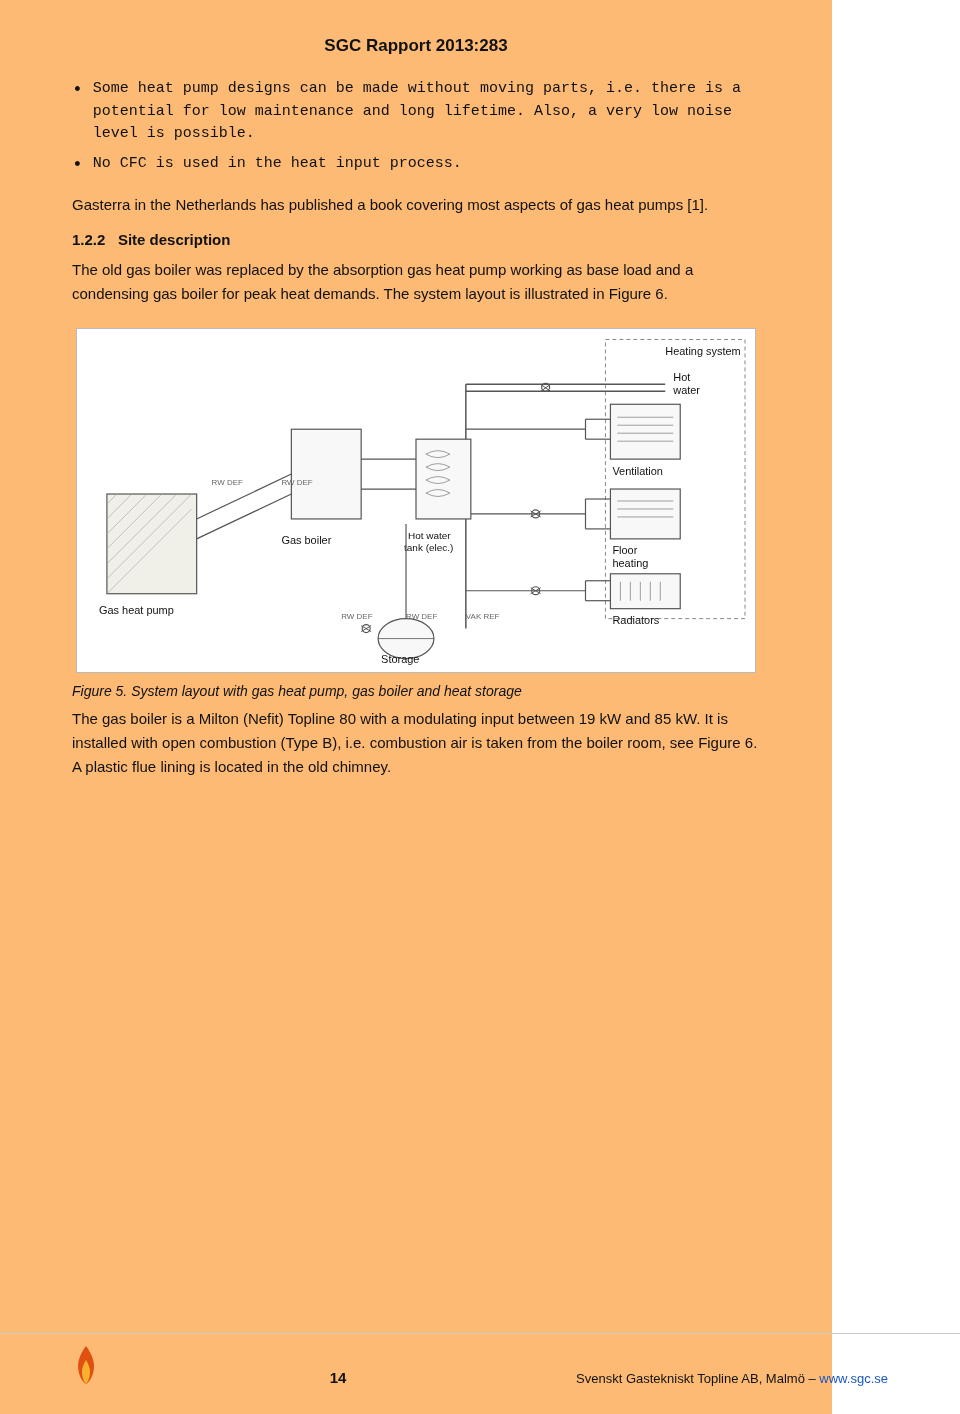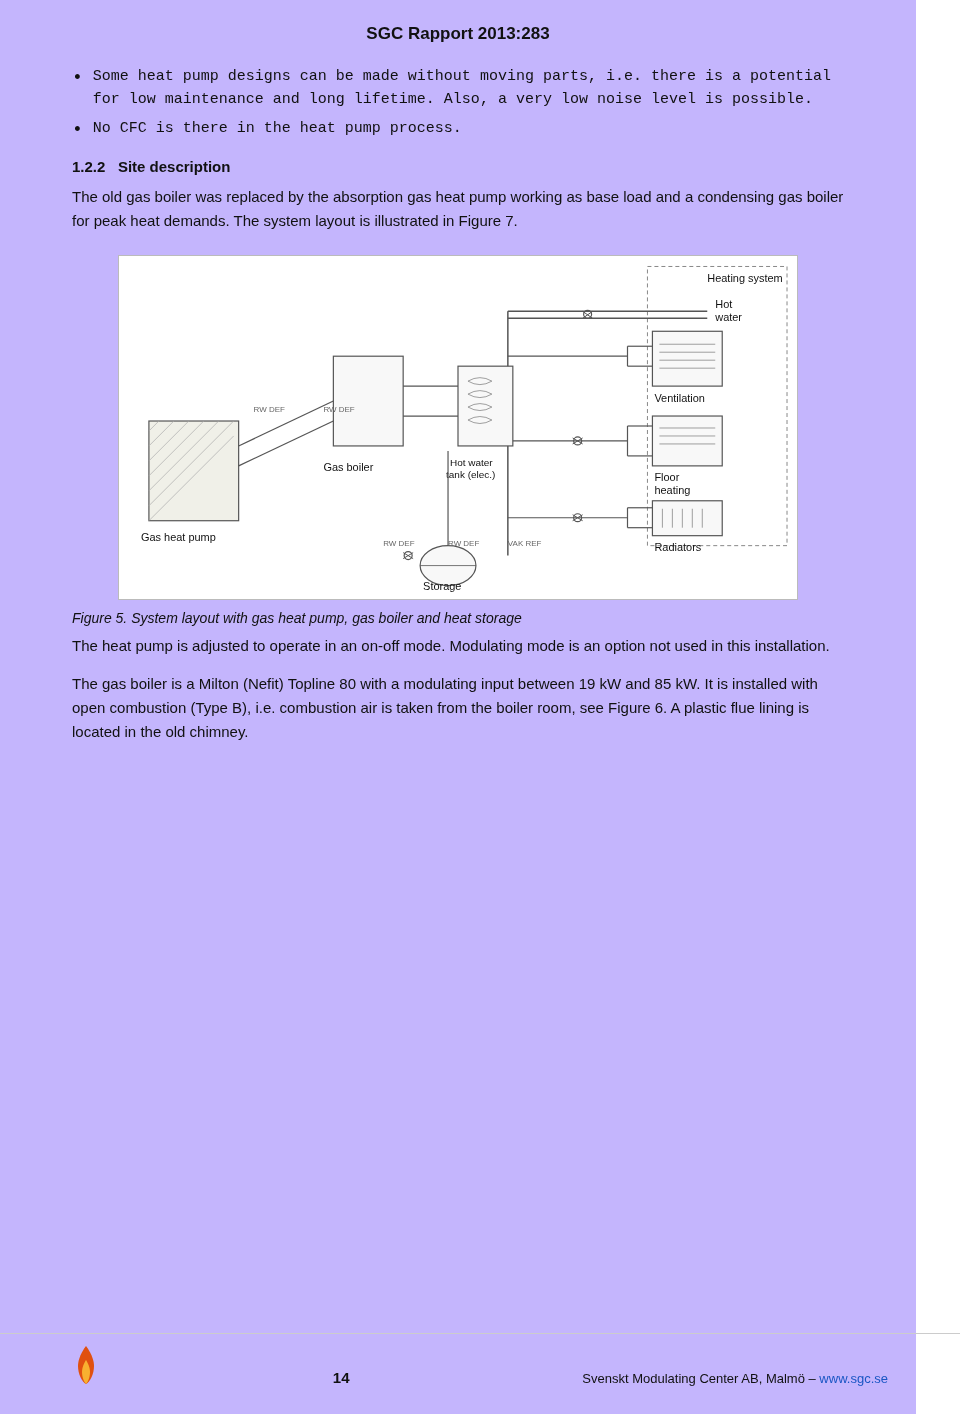--- a/index.html
+++ b/index.html
@@ -6,24 +6,24 @@
     body {
       background: #fff;
       font-family: Arial, sans-serif;
       font-size: 15px;
       color: #111;
       width: 960px;
       min-height: 1414px;
       position: relative;
     }
     .page {
-      width: 916px;
+      width: 832px;
       min-height: 1414px;
-      background: #c4b5fd;
-      padding: 24px 72px 60px 72px;
+      background: #fdba74;
+      padding: 36px 72px 60px 72px;
       position: relative;
     }
     .header-title {
       text-align: center;
       font-size: 17px;
       font-weight: bold;
       margin-bottom: 22px;
       color: #111;
     }
     .bullet-list {
@@ -110,32 +110,33 @@
 
 <div class="page">
 
   <div class="header-title">SGC Rapport 2013:283</div>
 
   <ul class="bullet-list">
     <li>
       <span>Some heat pump designs can be made without moving parts, i.e. there is a potential for low maintenance and long lifetime. Also, a very low noise level is possible.</span>
     </li>
     <li>
-      <span>No CFC is there in the heat pump process.</span>
+      <span>No CFC is used in the heat input process.</span>
     </li>
   </ul>
 
+  <p class="paragraph">Gasterra in the Netherlands has published a book covering most aspects of gas heat pumps [1].</p>
 
   <p class="section-heading">
     <span>1.2.2</span>
     &nbsp;
     <span>Site description</span>
   </p>
 
-  <p class="paragraph">The old gas boiler was replaced by the absorption gas heat pump working as base load and a condensing gas boiler for peak heat demands. The system layout is illustrated in Figure 7.</p>
+  <p class="paragraph">The old gas boiler was replaced by the absorption gas heat pump working as base load and a condensing gas boiler for peak heat demands. The system layout is illustrated in Figure 6.</p>
 
   <div class="figure-area">
     <svg class="figure-svg" viewBox="0 0 680 340" xmlns="http://www.w3.org/2000/svg">
 
       <rect x="530" y="10" width="140" height="280" fill="none" stroke="#888" stroke-width="1" stroke-dasharray="4,3"></rect>
       <text x="590" y="26" font-size="11" fill="#111" font-family="Arial">Heating system</text>
 
       <text x="598" y="52" font-size="11" fill="#111" font-family="Arial">Hot</text>
       <text x="598" y="65" font-size="11" fill="#111" font-family="Arial">water</text>
 
@@ -239,31 +240,30 @@
       <text x="205" y="156" font-size="8" fill="#666" font-family="Arial">RW DEF</text>
       <text x="265" y="290" font-size="8" fill="#666" font-family="Arial">RW DEF</text>
       <text x="330" y="290" font-size="8" fill="#666" font-family="Arial">RW DEF</text>
       <text x="390" y="290" font-size="8" fill="#666" font-family="Arial">VAK REF</text>
 
     </svg>
   </div>
 
   <p class="figure-caption">Figure 5. System layout with gas heat pump, gas boiler and heat storage</p>
 
-  <p class="paragraph">The heat pump is adjusted to operate in an on-off mode. Modulating mode is an option not used in this installation.</p>
   <p class="paragraph">The gas boiler is a Milton (Nefit) Topline 80 with a modulating input between 19 kW and 85 kW. It is installed with open combustion (Type B), i.e. combustion air is taken from the boiler room, see Figure 6. A plastic flue lining is located in the old chimney.</p>
 
   <div class="footer">
 
     <svg class="footer-flame" viewBox="0 0 28 42" xmlns="http://www.w3.org/2000/svg">
       <path d="M14 2 C14 2 6 12 6 22 C6 30 10 38 14 40 C18 38 22 30 22 22 C22 12 14 2 14 2 Z" fill="#e05010" stroke="none"></path>
       <path d="M14 16 C14 16 10 22 10 28 C10 33 12 38 14 40 C16 38 18 33 18 28 C18 22 14 16 14 16 Z" fill="#f8b030" stroke="none"></path>
     </svg>
 
     <span class="footer-page">14</span>
 
     <div class="footer-company">
-      <span>Svenskt Modulating Center AB, Malmö –</span>
+      <span>Svenskt Gastekniskt Topline AB, Malmö –</span>
       <a href="#">www.sgc.se</a>
     </div>
   </div>
 
 </div>
 
 </body></html>

